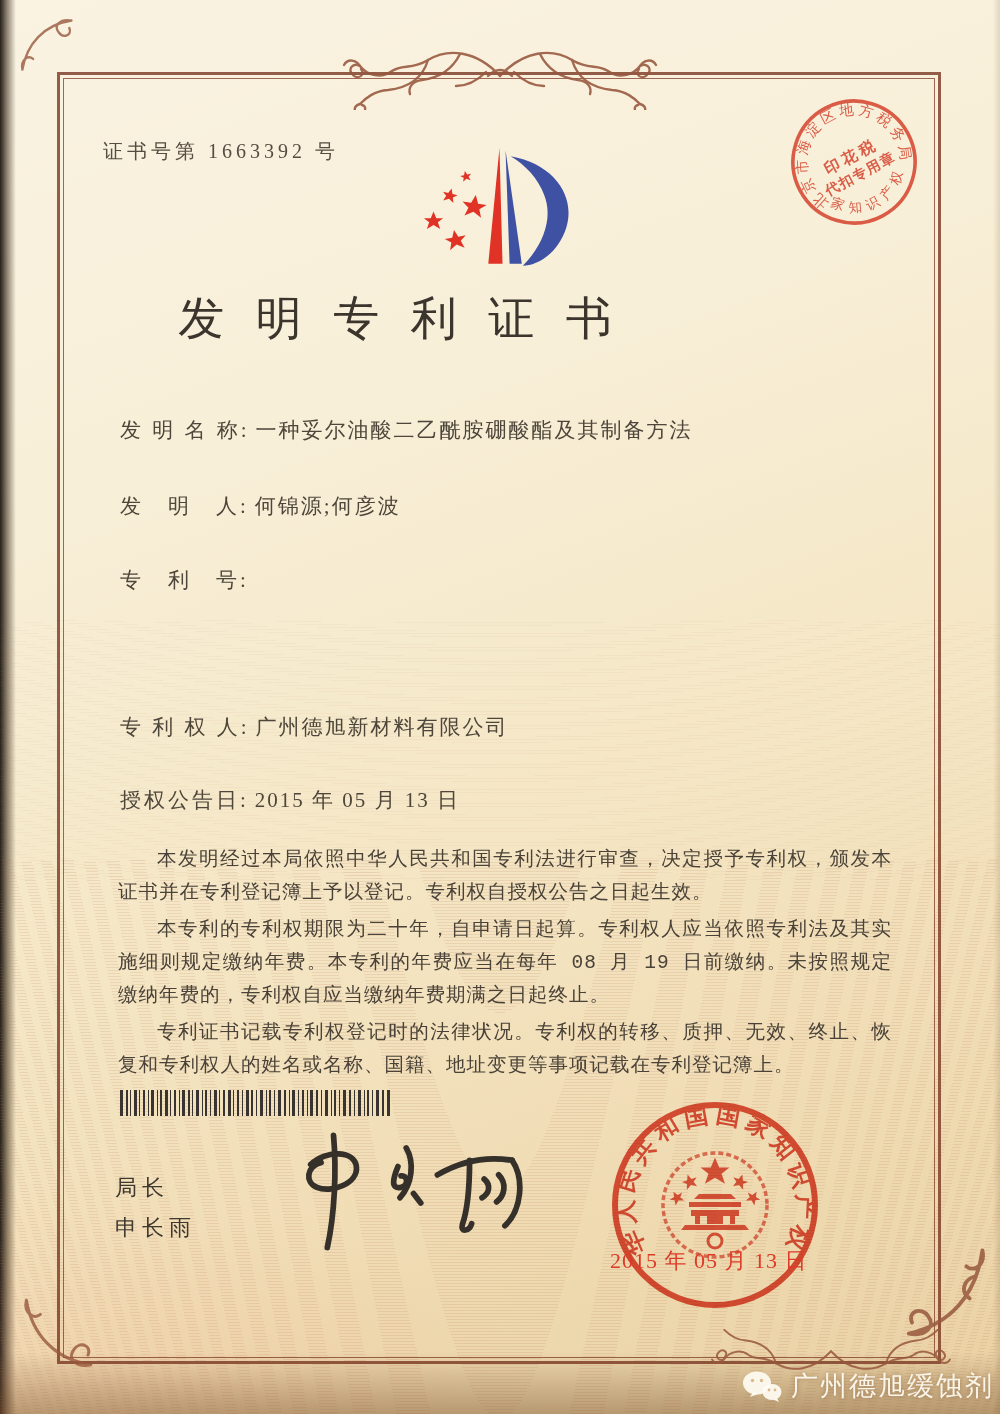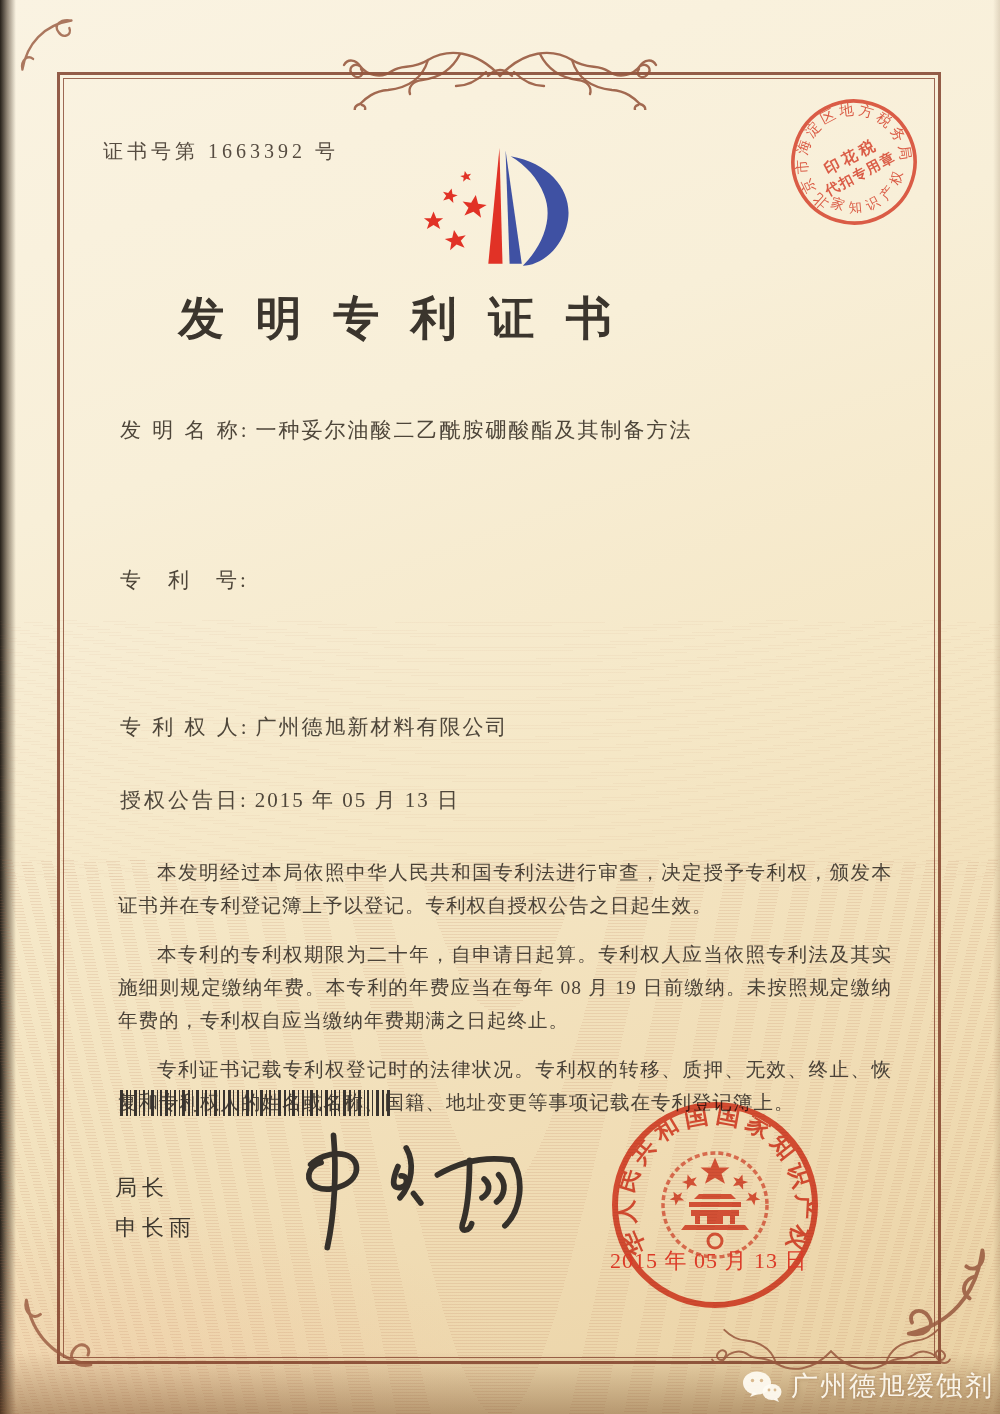--- a/index.html
+++ b/index.html
@@ -18,27 +18,27 @@
     background:linear-gradient(90deg,#262019 0%,rgba(60,45,30,.55) 45%,rgba(60,45,30,0) 100%);}
   .edge-right{right:0;top:0;width:14px;height:1414px;
     background:linear-gradient(270deg,rgba(90,60,30,.30),rgba(90,60,30,0));}
   .bottom-shade{left:0;top:1352px;width:1000px;height:62px;
     background:linear-gradient(rgba(130,85,45,0),rgba(110,70,35,.42));}
   
   .frame{left:57px;top:72px;width:878px;height:1286px;border:3px solid rgba(125,58,38,.82);}
   .frame::before{content:"";position:absolute;inset:3px;border:1px solid rgba(125,58,38,.75);}
   .cert-no{left:103px;top:138px;font-size:20px;letter-spacing:4px;color:#564c41;}
   .title{left:0;top:288px;width:800px;text-align:center;font-size:46px;letter-spacing:10px;
-    font-weight:700;color:#3b352d;white-space:pre;}
+    font-weight:400;color:#3b352d;white-space:pre;}
   .field{left:120px;width:780px;font-size:21px;color:#4e463a;display:flex;}
   .flabel{white-space:pre;letter-spacing:3px;}
   .fvalue{white-space:pre;letter-spacing:2px;margin-left:6px;}
   .paras{left:118px;top:840px;width:774px;font-size:19.5px;line-height:33px;color:#4a4238;
     text-align:justify;}
-  .paras p{margin:16px 0 2px 0;text-indent:2em;letter-spacing:1px;}
+  .paras p{margin:4px 0 2px 0;text-indent:2em;letter-spacing:1px;font-family:Liberation Mono, monospace;}
   .barcode{left:120px;top:1090px;width:272px;height:26px;}
   .officer{left:115px;top:1168px;font-size:22px;color:#3e382f;letter-spacing:5px;line-height:40px;}
   .signature{left:265px;top:1124px;width:270px;height:135px;}
   .grant-seal{left:608px;top:1098px;width:214px;height:214px;opacity:.9;mix-blend-mode:multiply;}
   .seal-date{left:610px;top:1246px;width:220px;font-size:22px;color:#dc3b28;letter-spacing:1px;white-space:pre;}
   .footer{left:0;top:1318px;width:1000px;text-align:center;font-size:16.5px;letter-spacing:3px;color:#4a4238;}
   .watermark{left:742px;top:1368px;display:flex;align-items:flex-end;gap:9px;
     color:rgba(255,252,243,.92);font-size:27px;letter-spacing:2px;white-space:pre;
     font-family:"Liberation Sans","DejaVu Sans",sans-serif;
     text-shadow:0 0 5px rgba(120,78,40,.55);}
@@ -138,20 +138,24 @@
       <text x="0" y="-1" text-anchor="middle" font-size="15.5" letter-spacing="4" font-weight="bold">印花税</text>
       <text x="0" y="18" text-anchor="middle" font-size="14" letter-spacing="1.5" font-weight="bold">代扣专用章</text>
     </g>
   </svg>
 
   <div class="abs title">发 明 专 利 证 书</div>
 
   <div class="abs field" style="top:416px">
     <span class="flabel">发 明 名 称:</span>
     <span class="fvalue">一种妥尔油酸二乙酰胺硼酸酯及其制备方法</span>
+  </div>
+  <div class="abs field" style="top:492px">
+    <span class="flabel">发　明　人:</span>
+    <span class="fvalue">何锦源;何彦波</span>
   </div>
   <div class="abs field" style="top:566px">
     <span class="flabel">专　利　号:</span>
   </div>
   <div class="abs field" style="top:713px">
     <span class="flabel">专 利 权 人:</span>
     <span class="fvalue">广州德旭新材料有限公司</span>
   </div>
   <div class="abs field" style="top:786px">
     <span class="flabel">授权公告日:</span>

